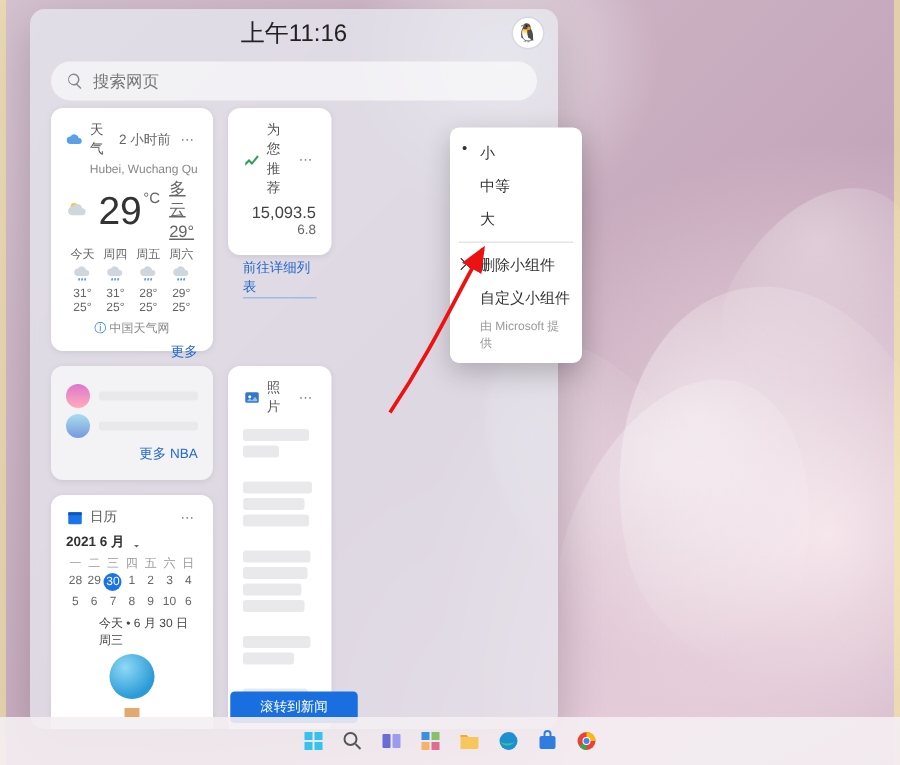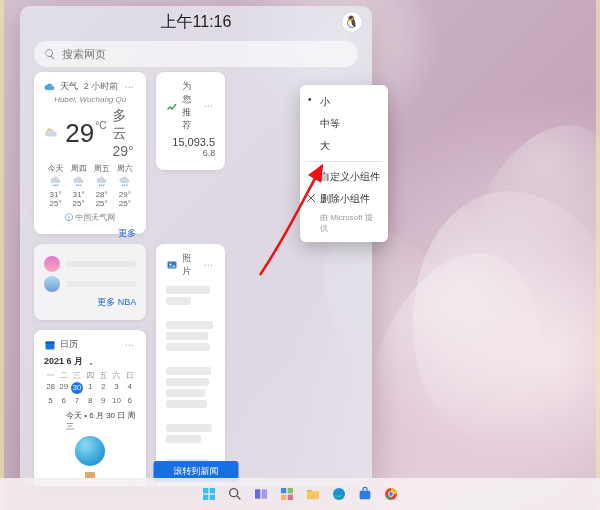--- a/index.html
+++ b/index.html
@@ -109,25 +109,25 @@
     color: #666;
     font-size: 9px;
     margin-bottom: 4px;
   }
   .card-header .title { flex: 1; color: #555; }
   .more { width: 14px; text-align: center; color: #888; cursor: default; }
   .link { color: #2368cd; font-size: 9px; border-bottom: 1px solid #9dbbe8; display: inline-block; }
 
   
   .weather { height: 148px; }
-  .weather .loc { font-size: 8px; color: #888; text-align: center; margin-top: -2px; font-style: italic; }
+  .weather .loc { font-size: 8px; color: #888; text-align: right; margin-top: -2px; }
   .weather .now { display:flex; align-items:center; justify-content:center; gap:6px; margin:2px 0 2px 0;}
   .weather .temp { font-size: 26px; font-weight: 300; color: #333; display:flex; align-items:flex-start;}
   .weather .temp .deg { font-size: 10px; margin-top:2px; margin-left:1px; color:#666;}
-  .weather .cond-col { font-size: 14px; color:#666; line-height:1.3; }
+  .weather .cond-col { font-size: 11px; color:#666; line-height:1.3;text-decoration:underline; }
   .wicon-cloud, .wicon-rain, .wicon-sun {
     width: 18px; height: 14px;
   }
   .forecast { display:flex; justify-content:flex-end; text-align:center; margin-top:2px; }
   .fc { flex:1; font-size:8px; color:#666; }
   .fc .hi, .fc .lo { display:block; font-size:8px; }
   .fc svg { width:14px; height:12px; display:block; margin:2px auto; }
   .weather .src { font-size:8px; color:#888; text-align:center; margin-top:4px; }
   .card-footer { text-align:right; font-size:9px; color:#2368cd; margin-top:4px; }
 
@@ -337,20 +337,21 @@
           <div style="flex:1;">
             <div class="blurblock" style="width:80%;"></div>
             <div class="blurblock" style="width:60%;"></div>
             <div class="blurblock" style="width:70%;"></div>
           </div>
           <div style="text-align:right;">
             <div class="feed-big">15,093.5</div>
             <div style="font-size:9px;color:#666;">6.8</div>
           </div>
         </div>
+        <div style="margin-top:6px;"><span class="link">前往详细列表</span></div>
       </div>
 
       <div class="card sportcard" style="grid-column:1; grid-row:2;">
         <div class="mini-row">
           <div class="mini-ava"></div>
           <div class="blurblock" style="flex:1; height:6px;"></div>
         </div>
         <div class="mini-row">
           <div class="mini-ava b"></div>
           <div class="blurblock" style="flex:1; height:6px;"></div>
@@ -438,22 +439,22 @@
     </div>
 
     <div class="scrollbtn">滚转到新闻</div>
   </div>
 
   <div class="ctx">
     <div class="ctx-item ctx-bullet">小</div>
     <div class="ctx-item">中等</div>
     <div class="ctx-item">大</div>
     <div class="ctx-sep"></div>
+    <div class="ctx-item ctx-x">删除小组件</div>
     <div class="ctx-item">自定义小组件</div>
-    <div class="ctx-item ctx-x">删除小组件</div>
     <div class="ctx-note">由 Microsoft 提供</div>
   </div>
 
   <svg class="arrow" viewBox="0 0 90 120">
     <defs>
       <marker id="ah" markerWidth="8" markerHeight="8" refX="6" refY="3" orient="auto">
         <path d="M0,0 L7,3 L0,6 Z" fill="#e11"></path>
       </marker>
     </defs>
     <path d="M10,115 C40,70 55,35 72,6" stroke="#e11" stroke-width="2.5" fill="none" marker-end="url(#ah)"></path>

